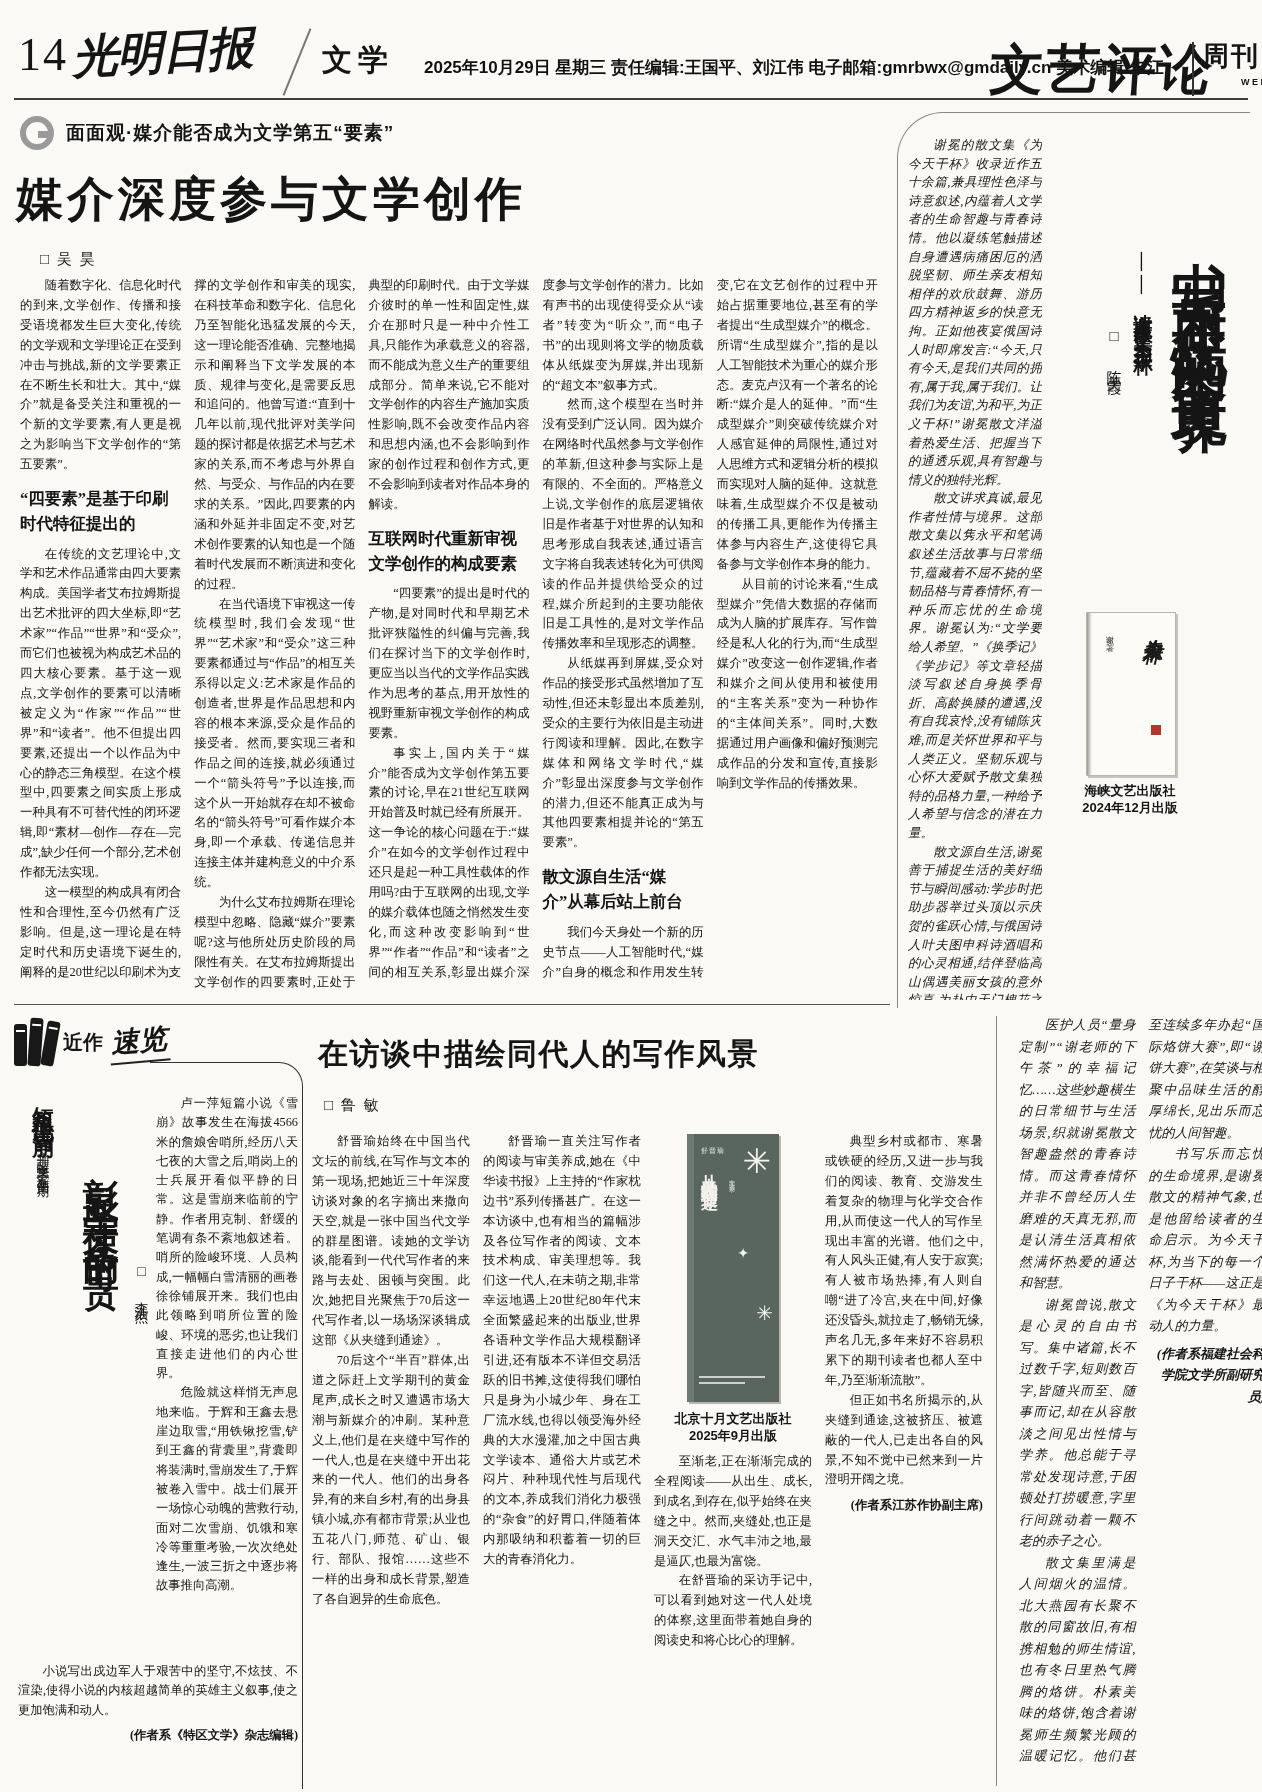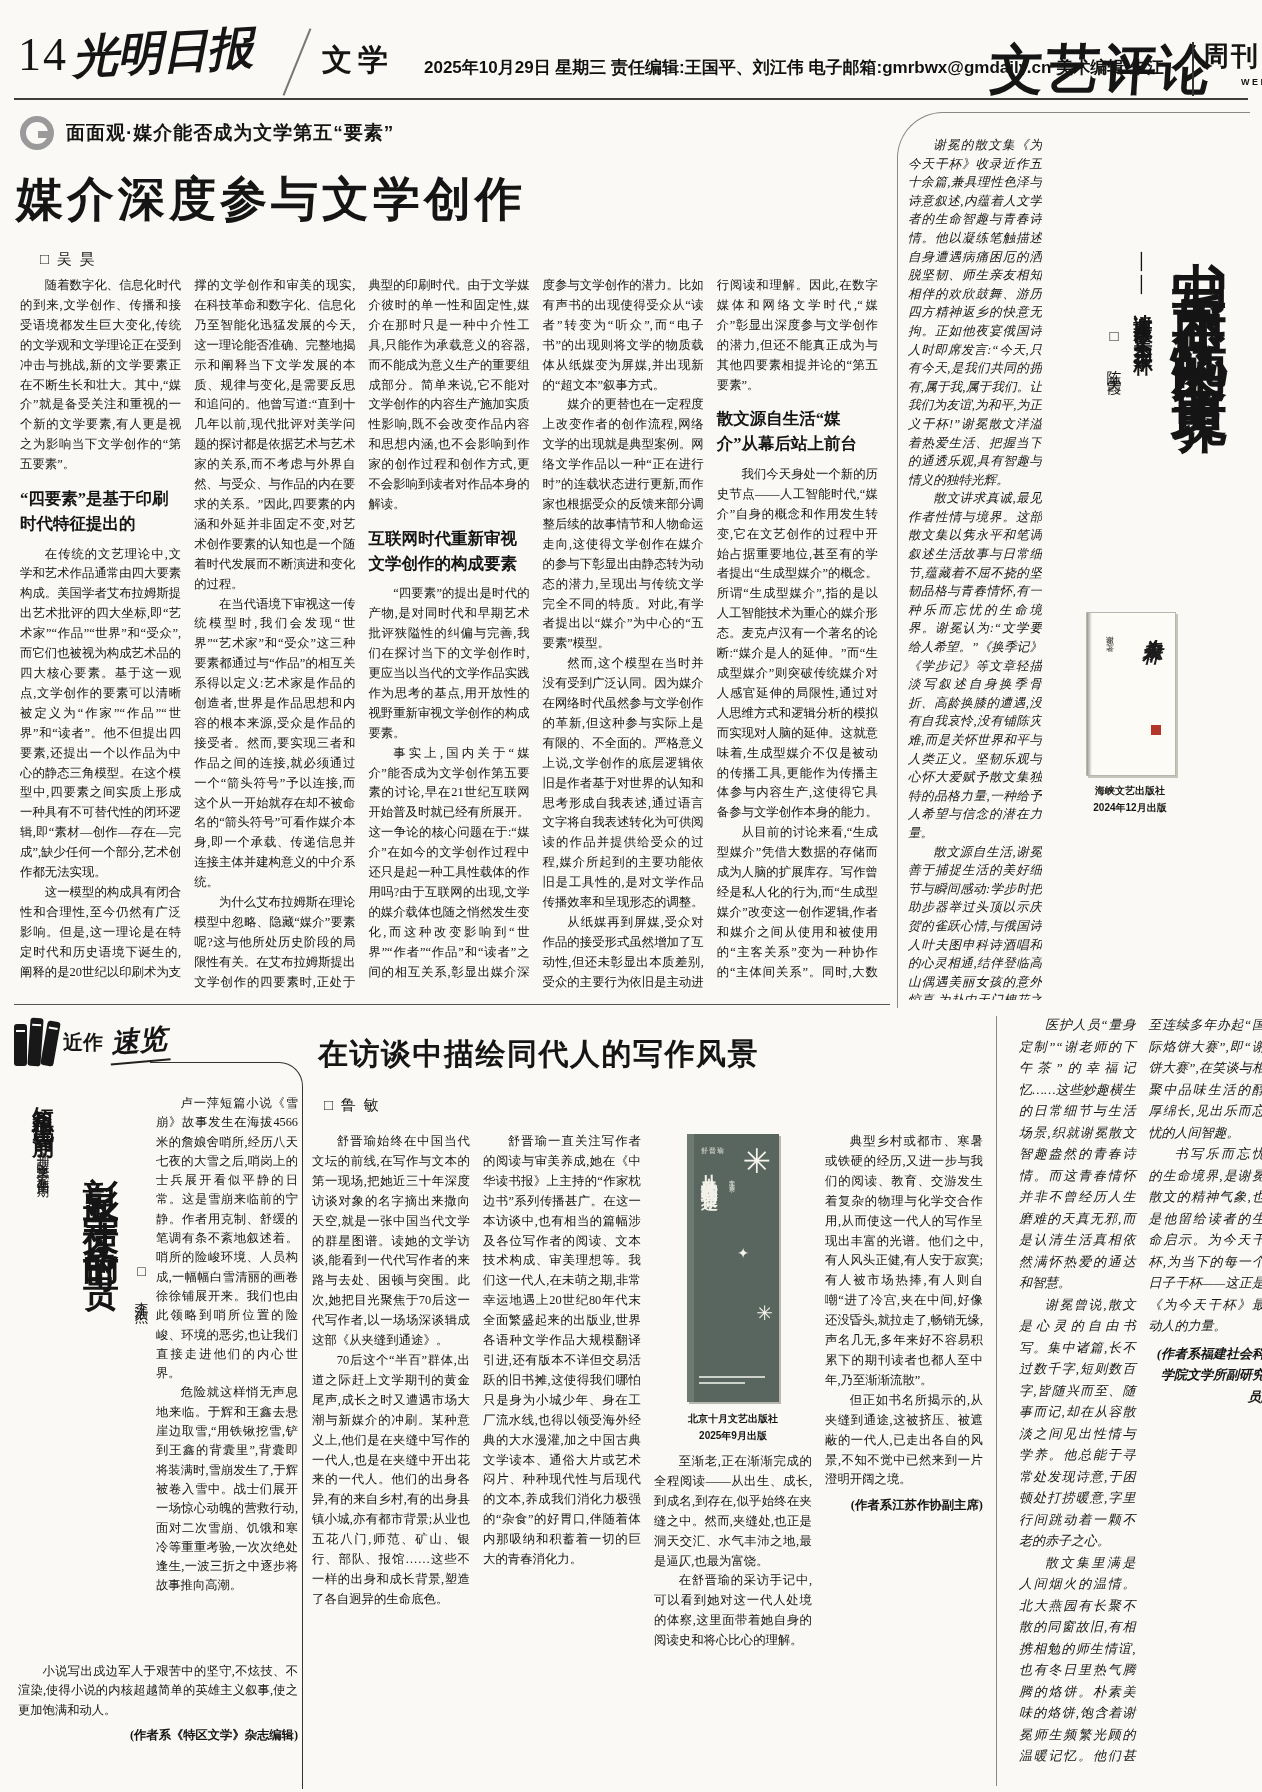--- a/index.html
+++ b/index.html
@@ -83,21 +83,21 @@
   .book1-author{position:absolute;left:14px;top:8px;color:#e8e8e2;font-size:7px;letter-spacing:1px;}
   .book1-title{position:absolute;left:12px;top:26px;color:#f3f2ea;font-size:17px;font-weight:700;
                letter-spacing:4px;}
   .book1-sub{position:absolute;left:34px;top:40px;color:#cfd4cc;font-size:6px;letter-spacing:2px;}
   .star{position:absolute;color:#f5f4ec;font-family:"DejaVu Sans",sans-serif;}
   .s1{right:8px;top:18px;font-size:34px;}
   .s2{right:30px;top:110px;font-size:14px;}
   .s3{right:6px;top:170px;font-size:20px;}
   .book1-lines{position:absolute;left:12px;bottom:14px;width:66px;}
   .book1-lines div{height:2px;background:#cdd2ca;margin-bottom:4px;}
-  .book-caption{text-align:center;font-weight:700;font-size:10px;line-height:17px;
+  .book-caption{text-align:center;font-weight:700;font-size:13px;line-height:17px;
                 font-family:"Liberation Sans","DejaVu Sans",sans-serif;margin-bottom:8px;}
 
   
   .rev-corner{left:897px;top:112px;width:352px;height:60px;border-top:1px solid #888;
               border-left:1px solid #888;border-top-left-radius:46px;}
   .rev-vline{left:897px;top:170px;width:1px;height:838px;background:#888;}
   .rev-col1{left:908px;top:136px;width:134px;height:864px;font-size:12.6px;line-height:18.6px;}
   .rev-byline{left:1104px;top:328px;height:190px;font-size:15px;letter-spacing:5px;}
   .rev-subtitle{left:1130px;top:252px;height:480px;font-size:19px;font-weight:700;letter-spacing:4px;}
   .rev-title{left:1162px;top:218px;height:800px;font-size:55px;font-weight:900;letter-spacing:14px;}
@@ -143,21 +143,20 @@
   <div class="abs main-body clip just">
       <p class="para">随着数字化、信息化时代的到来,文学创作、传播和接受语境都发生巨大变化,传统的文学观和文学理论正在受到冲击与挑战,新的文学要素正在不断生长和壮大。其中,“媒介”就是备受关注和重视的一个新的文学要素,有人更是视之为影响当下文学创作的“第五要素”。</p>
       <h3 class="subhead">“四要素”是基于印刷时代特征提出的</h3>
       <p class="para">在传统的文艺理论中,文学和艺术作品通常由四大要素构成。美国学者艾布拉姆斯提出艺术批评的四大坐标,即“艺术家”“作品”“世界”和“受众”,而它们也被视为构成艺术品的四大核心要素。基于这一观点,文学创作的要素可以清晰被定义为“作家”“作品”“世界”和“读者”。他不但提出四要素,还提出一个以作品为中心的静态三角模型。在这个模型中,四要素之间实质上形成一种具有不可替代性的闭环逻辑,即“素材—创作—存在—完成”,缺少任何一个部分,艺术创作都无法实现。</p>
       <p class="para">这一模型的构成具有闭合性和合理性,至今仍然有广泛影响。但是,这一理论是在特定时代和历史语境下诞生的,阐释的是20世纪以印刷术为支撑的文学创作和审美的现实,在科技革命和数字化、信息化乃至智能化迅猛发展的今天,这一理论能否准确、完整地揭示和阐释当下文学发展的本质、规律与变化,是需要反思和追问的。他曾写道:“直到十几年以前,现代批评对美学问题的探讨都是依据艺术与艺术家的关系,而不考虑与外界自然、与受众、与作品的内在要求的关系。”因此,四要素的内涵和外延并非固定不变,对艺术创作要素的认知也是一个随着时代发展而不断演进和变化的过程。</p>
       <p class="para">在当代语境下审视这一传统模型时,我们会发现“世界”“艺术家”和“受众”这三种要素都通过与“作品”的相互关系得以定义:艺术家是作品的创造者,世界是作品思想和内容的根本来源,受众是作品的接受者。然而,要实现三者和作品之间的连接,就必须通过一个“箭头符号”予以连接,而这个从一开始就存在却不被命名的“箭头符号”可看作媒介本身,即一个承载、传递信息并连接主体并建构意义的中介系统。</p>
       <p class="para">为什么艾布拉姆斯在理论模型中忽略、隐藏“媒介”要素呢?这与他所处历史阶段的局限性有关。在艾布拉姆斯提出文学创作的四要素时,正处于典型的印刷时代。由于文学媒介彼时的单一性和固定性,媒介在那时只是一种中介性工具,只能作为承载意义的容器,而不能成为意义生产的重要组成部分。简单来说,它不能对文学创作的内容生产施加实质性影响,既不会改变作品内容和思想内涵,也不会影响到作家的创作过程和创作方式,更不会影响到读者对作品本身的解读。</p>
       <h3 class="subhead">互联网时代重新审视文学创作的构成要素</h3>
       <p class="para">“四要素”的提出是时代的产物,是对同时代和早期艺术批评狭隘性的纠偏与完善,我们在探讨当下的文学创作时,更应当以当代的文学作品实践作为思考的基点,用开放性的视野重新审视文学创作的构成要素。</p>
       <p class="para">事实上,国内关于“媒介”能否成为文学创作第五要素的讨论,早在21世纪互联网开始普及时就已经有所展开。这一争论的核心问题在于:“媒介”在如今的文学创作过程中还只是起一种工具性载体的作用吗?由于互联网的出现,文学的媒介载体也随之悄然发生变化,而这种改变影响到“世界”“作者”“作品”和“读者”之间的相互关系,彰显出媒介深度参与文学创作的潜力。比如有声书的出现使得受众从“读者”转变为“听众”,而“电子书”的出现则将文学的物质载体从纸媒变为屏媒,并出现新的“超文本”叙事方式。</p>
-      <p class="para">媒介的更替也在一定程度上改变作者的创作流程,网络文学的出现就是典型案例。网络文学作品以一种“正在进行时”的连载状态进行更新,而作家也根据受众的反馈来部分调整后续的故事情节和人物命运走向,这使得文学创作在媒介的参与下彰显出由静态转为动态的潜力,呈现出与传统文学完全不同的特质。对此,有学者提出以“媒介”为中心的“五要素”模型。</p>
       <p class="para">然而,这个模型在当时并没有受到广泛认同。因为媒介在网络时代虽然参与文学创作的革新,但这种参与实际上是有限的、不全面的。严格意义上说,文学创作的底层逻辑依旧是作者基于对世界的认知和思考形成自我表述,通过语言文字将自我表述转化为可供阅读的作品并提供给受众的过程,媒介所起到的主要功能依旧是工具性的,是对文学作品传播效率和呈现形态的调整。</p>
       <p class="para">从纸媒再到屏媒,受众对作品的接受形式虽然增加了互动性,但还未彰显出本质差别,受众的主要行为依旧是主动进行阅读和理解。因此,在数字媒体和网络文学时代,“媒介”彰显出深度参与文学创作的潜力,但还不能真正成为与其他四要素相提并论的“第五要素”。</p>
       <h3 class="subhead">散文源自生活“媒介”从幕后站上前台</h3>
       <p class="para">我们今天身处一个新的历史节点——人工智能时代,“媒介”自身的概念和作用发生转变,它在文艺创作的过程中开始占据重要地位,甚至有的学者提出“生成型媒介”的概念。所谓“生成型媒介”,指的是以人工智能技术为重心的媒介形态。麦克卢汉有一个著名的论断:“媒介是人的延伸。”而“生成型媒介”则突破传统媒介对人感官延伸的局限性,通过对人思维方式和逻辑分析的模拟而实现对人脑的延伸。这就意味着,生成型媒介不仅是被动的传播工具,更能作为传播主体参与内容生产,这使得它具备参与文学创作本身的能力。</p>
       <p class="para">从目前的讨论来看,“生成型媒介”凭借大数据的存储而成为人脑的扩展库存。写作曾经是私人化的行为,而“生成型媒介”改变这一创作逻辑,作者和媒介之间从使用和被使用的“主客关系”变为一种协作的“主体间关系”。同时,大数据通过用户画像和偏好预测完成作品的分发和宣传,直接影响到文学作品的传播效果。</p>
     </div>
 
   <div class="abs rule-h2"></div>
 
   <div class="abs qr">

